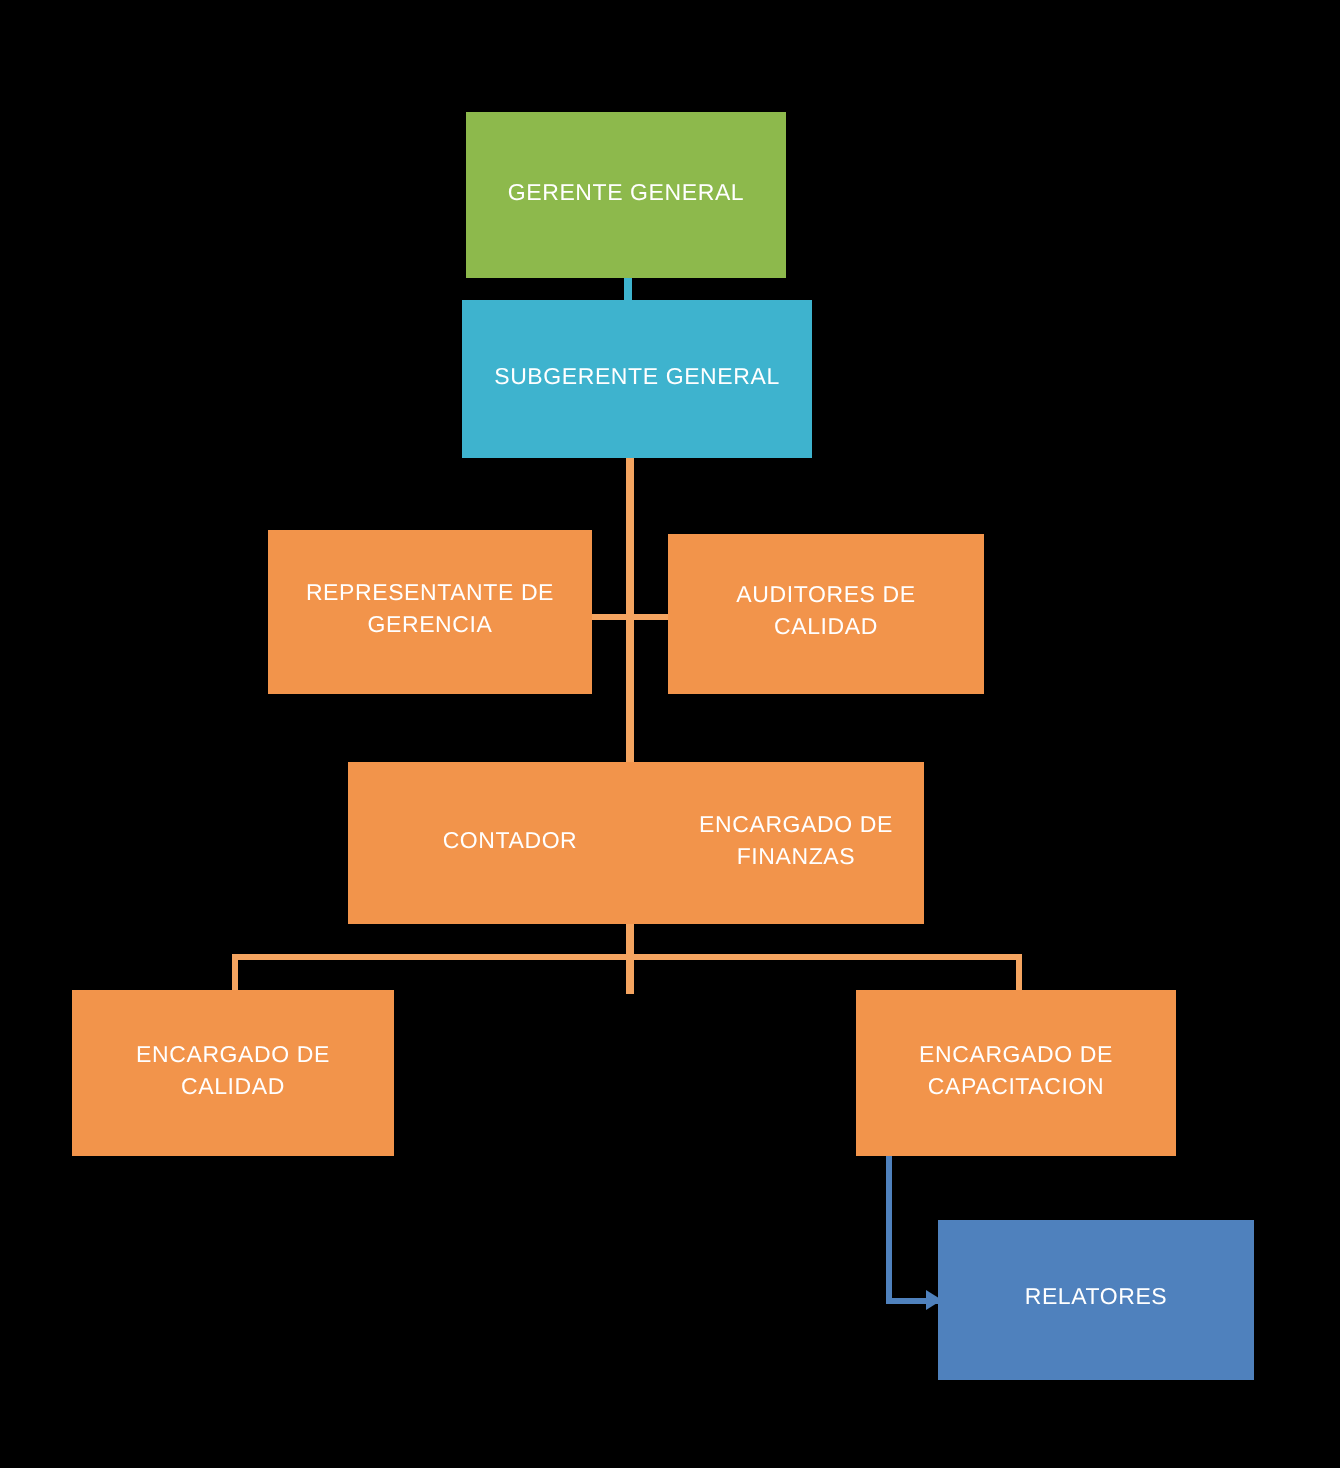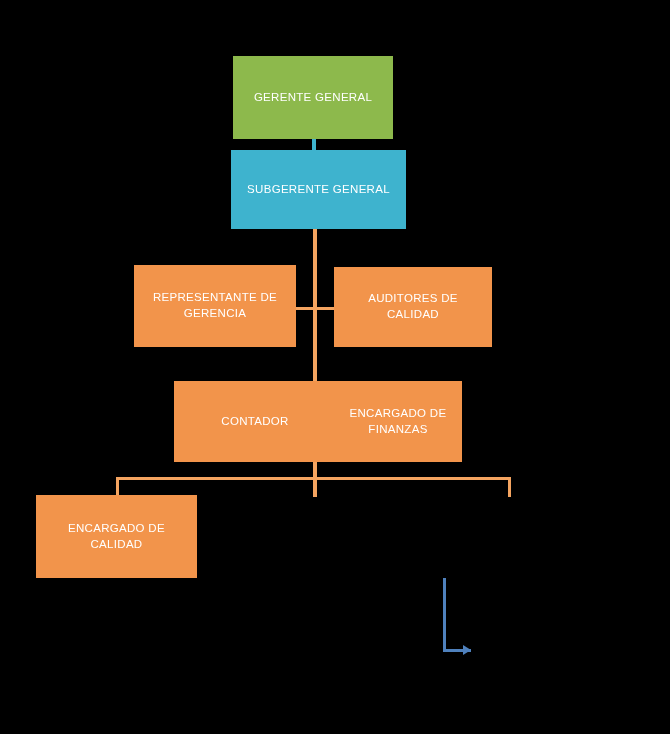--- a/index.html
+++ b/index.html
@@ -96,15 +96,22 @@
 
   <div class="node" style="left:334px; top:381px; width:128px; height:81px; background:#F2944B;">
     <span class="node-label">ENCARGADO DE FINANZAS</span>
   </div>
 
   <div class="node" style="left:36px; top:495px; width:161px; height:83px; background:#F2944B;">
     <span class="node-label">ENCARGADO DE CALIDAD</span>
   </div>
 
 
+  <div class="node" style="left:428px; top:495px; width:160px; height:83px; background:#F2944B;">
+    <span class="node-label">ENCARGADO DE
+CAPACITACION</span>
+  </div>
 
+  <div class="node" style="left:469px; top:610px; width:158px; height:80px; background:#4F81BD;">
+    <span class="node-label">RELATORES</span>
+  </div>
 
 </div>
 
 </body></html>

